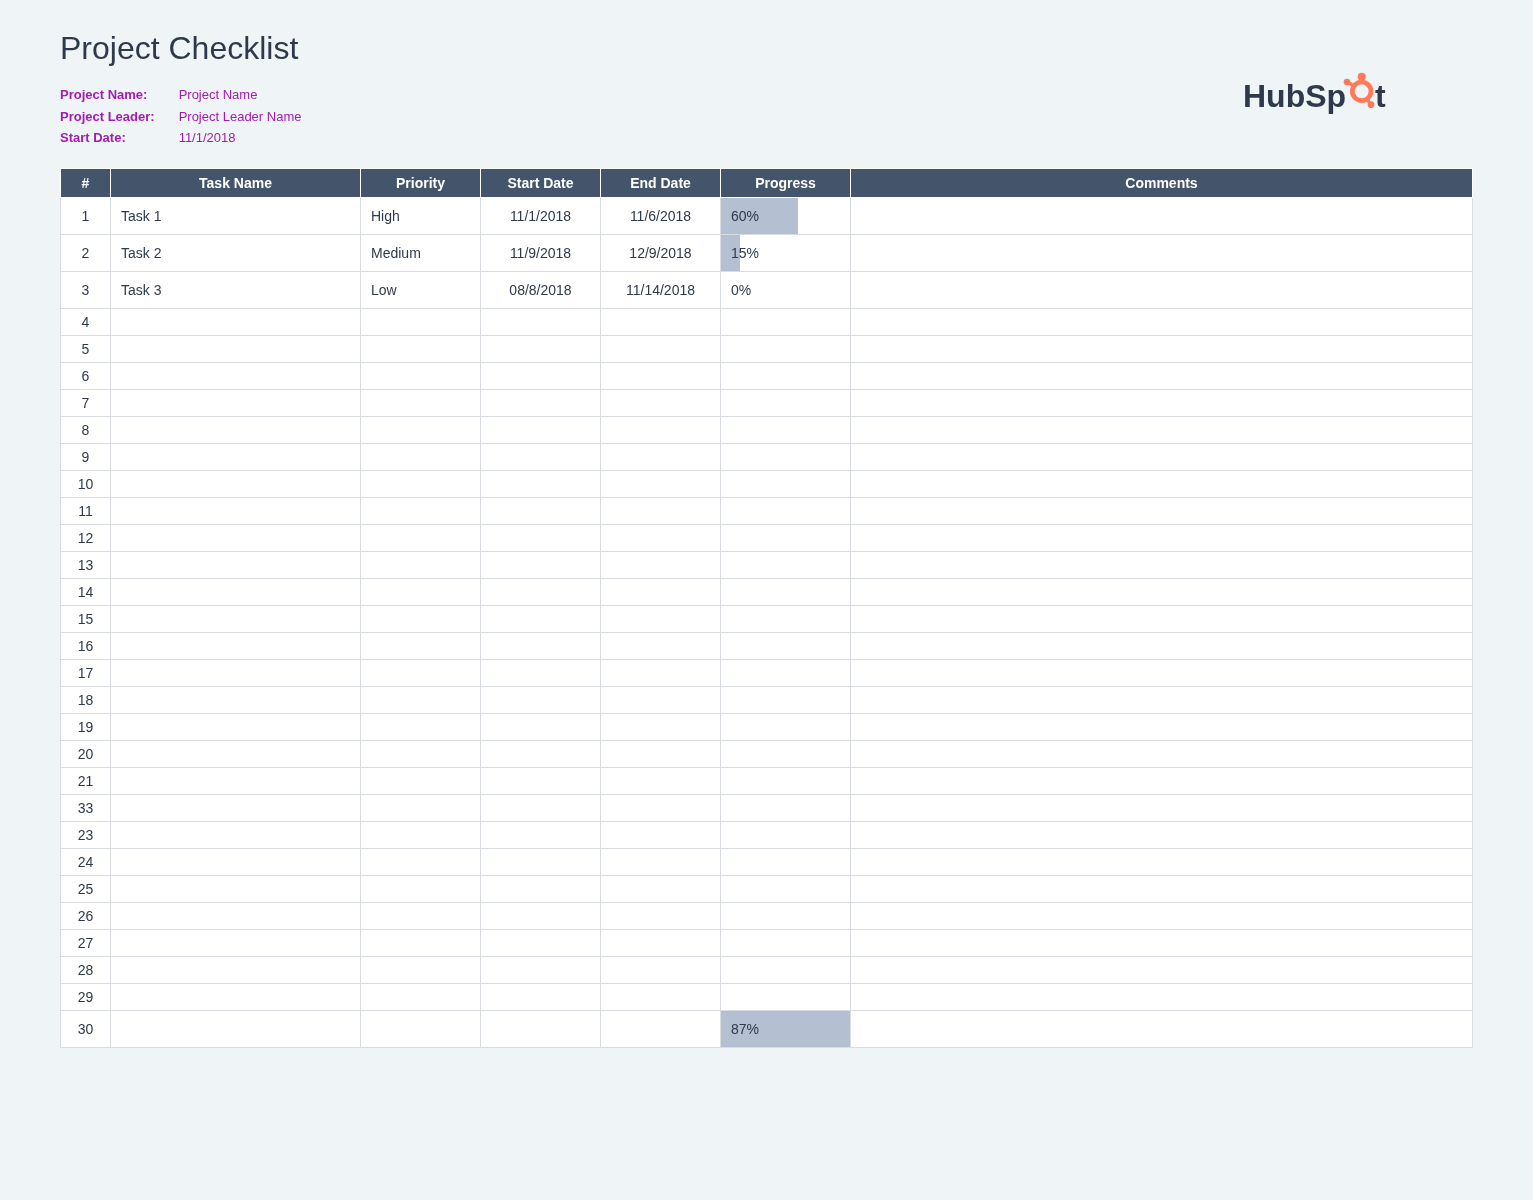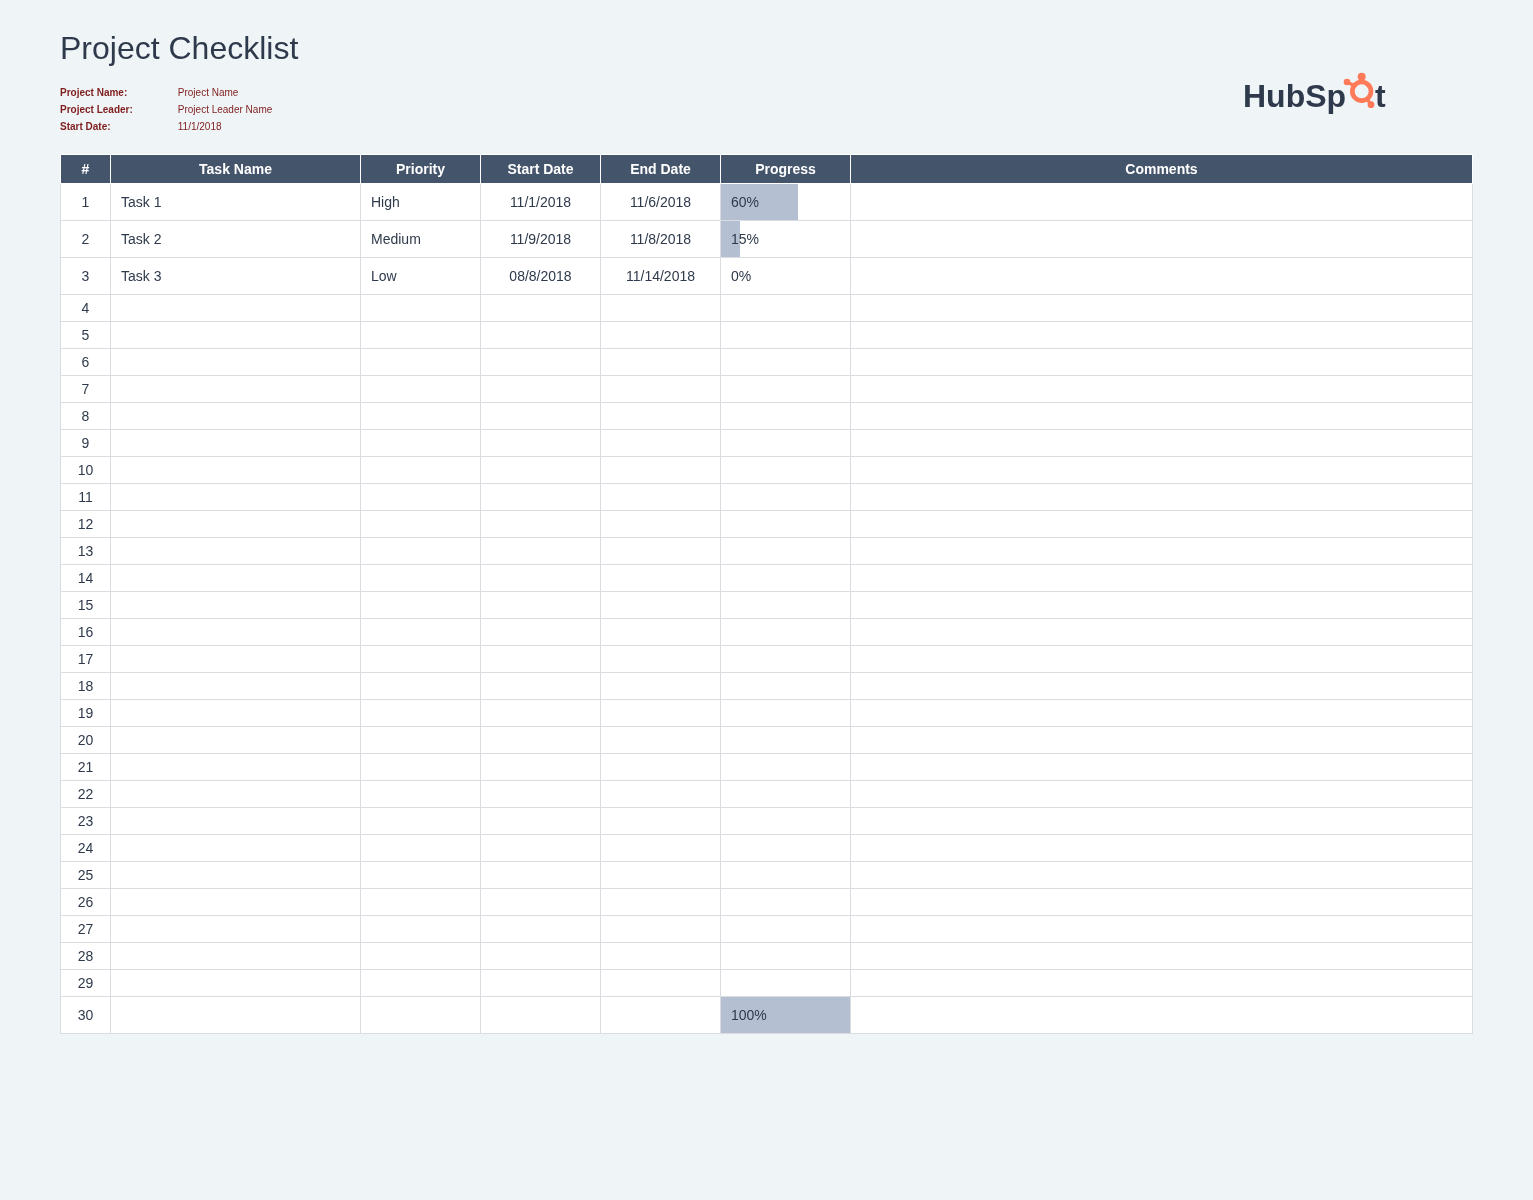--- a/index.html
+++ b/index.html
@@ -18,23 +18,23 @@
     margin-bottom: 18px;
     gap: 23px;
   }
   h1 {
     font-size: 32px;
     font-weight: 400;
     margin: 0 0 18px 0;
     color: #2e3a4b;
   }
   .meta {
-    font-size: 10px;
+    font-size: 13px;
     line-height: 1.5;
-    color: #7f1d1d;
+    color: #a21caf;
   }
   .meta-row { margin-bottom: 2px; }
   .meta-label {
     display: inline-block;
     font-weight: bold;
     width: 115px;
   }
   .meta-value {
     display: inline-block;
   }
@@ -171,21 +171,21 @@
           <div class="progress-bar" style="width: 60%;"></div>
           <span class="progress-text">60%</span>
         </td>
         <td class="cell-comments"></td>
       </tr>
       <tr>
         <td class="cell-num">2</td>
         <td class="cell-task">Task 2</td>
         <td class="cell-priority priority-Medium">Medium</td>
         <td class="cell-start">11/9/2018</td>
-        <td class="cell-end">11/8/2018</td>
+        <td class="cell-end">12/9/2018</td>
         <td class="cell-progress">
           <div class="progress-bar" style="width: 15%;"></div>
           <span class="progress-text">15%</span>
         </td>
         <td class="cell-comments"></td>
       </tr>
       <tr>
         <td class="cell-num">3</td>
         <td class="cell-task">Task 3</td>
         <td class="cell-priority priority-Low">Low</td>
@@ -353,21 +353,21 @@
       <tr>
         <td class="cell-num">21</td>
         <td class="cell-task"></td>
         <td class="cell-priority"></td>
         <td class="cell-start"></td>
         <td class="cell-end"></td>
         <td class="cell-progress"></td>
         <td class="cell-comments"></td>
       </tr>
       <tr>
-        <td class="cell-num">22</td>
+        <td class="cell-num">33</td>
         <td class="cell-task"></td>
         <td class="cell-priority"></td>
         <td class="cell-start"></td>
         <td class="cell-end"></td>
         <td class="cell-progress"></td>
         <td class="cell-comments"></td>
       </tr>
       <tr>
         <td class="cell-num">23</td>
         <td class="cell-task"></td>
@@ -432,18 +432,18 @@
         <td class="cell-comments"></td>
       </tr>
       <tr>
         <td class="cell-num">30</td>
         <td class="cell-task"></td>
         <td class="cell-priority"></td>
         <td class="cell-start"></td>
         <td class="cell-end"></td>
         <td class="cell-progress">
           <div class="progress-bar" style="width: 100%;"></div>
-          <span class="progress-text">100%</span>
+          <span class="progress-text">87%</span>
         </td>
         <td class="cell-comments"></td>
       </tr>
     </tbody>
 </table>
 
 </body></html>

